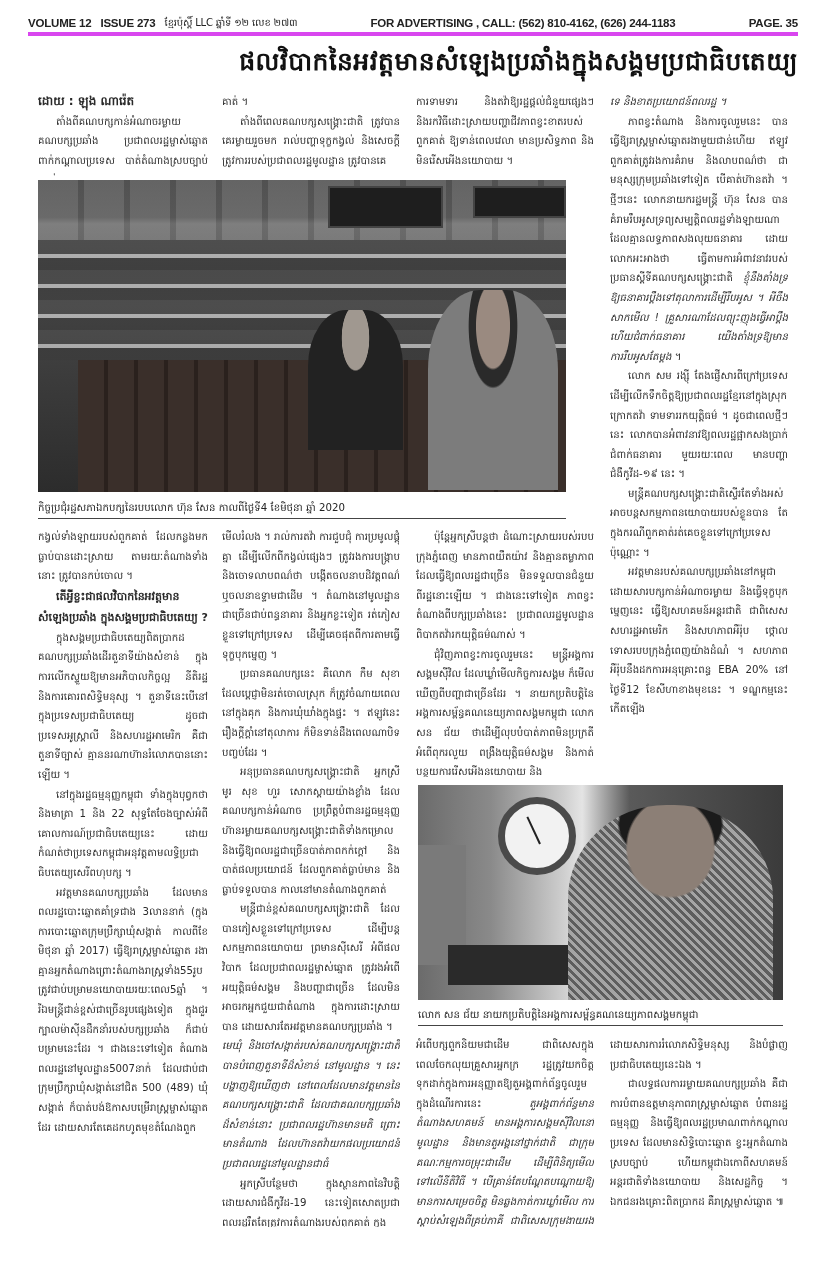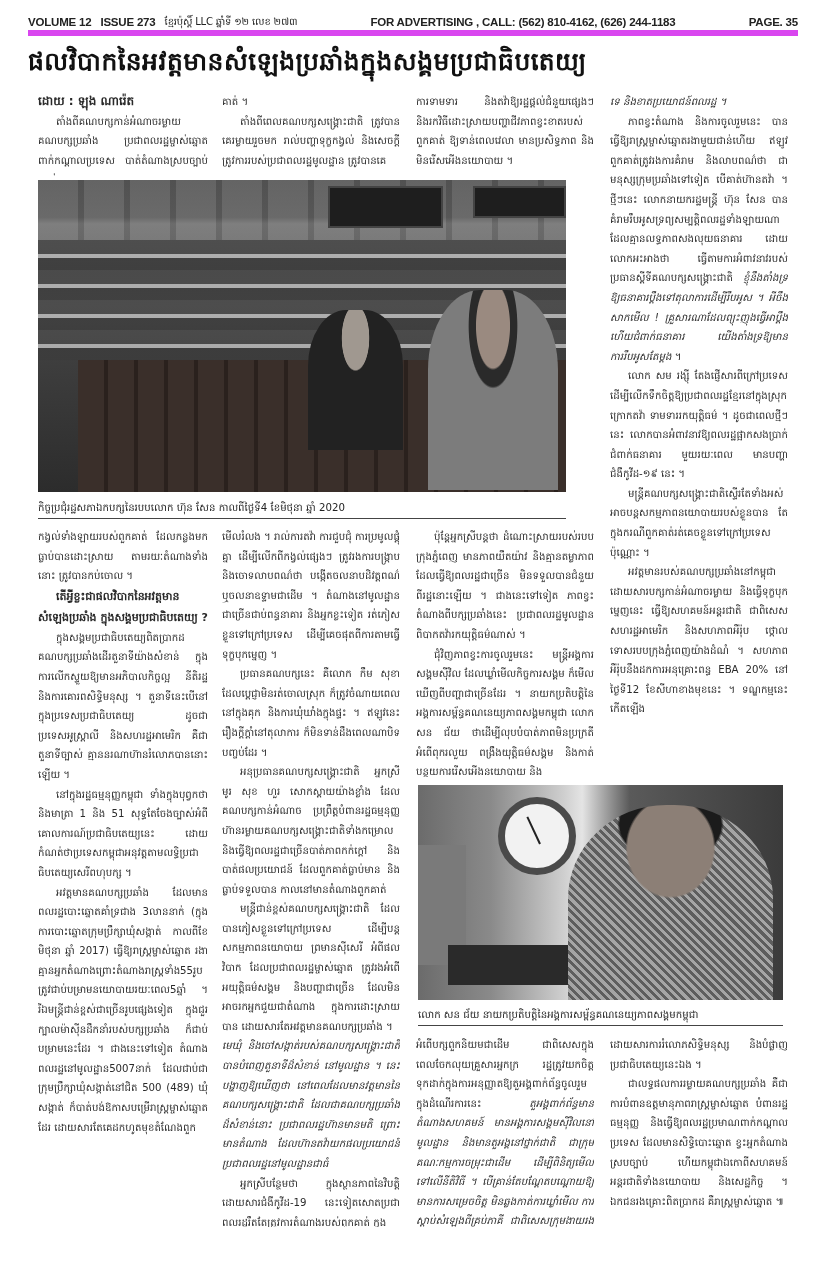--- a/index.html
+++ b/index.html
@@ -4,28 +4,28 @@
 <style>
   * { box-sizing: border-box; margin: 0; padding: 0; }
   html, body { width: 823px; height: 1268px; background: #ffffff; overflow: hidden; }
   body { position: relative; font-family: "DejaVu Sans", sans-serif; color: #1a1a1a; }
 
   .masthead {
     position: absolute; left: 28px; top: 14px; width: 770px; height: 22px;
     display: flex; align-items: center; justify-content: space-between;
     font-family: "Liberation Sans", sans-serif; font-size: 11.5px; font-weight: bold;
     letter-spacing: -0.2px; color: #222;
-    border-bottom: 6px solid #d946ef;
+    border-bottom: 4px solid #d946ef;
   }
   .masthead .left { display: flex; gap: 9px; align-items: center; }
   .masthead .khmer { font-family: "DejaVu Sans", sans-serif; font-weight: normal; font-size: 10px; }
 
   .headline {
     position: absolute; left: 28px; top: 41px; width: 770px; height: 42px;
-    text-align: left; font-size: 25px; font-weight: bold; line-height: 42px;
+    text-align: right; font-size: 25px; font-weight: bold; line-height: 42px;
     letter-spacing: 0.5px; color: #111; white-space: nowrap; overflow: hidden;
   }
 
   .col {
     position: absolute; font-size: 10.2px; line-height: 19.6px; color: #2a2a2a;
     text-align: justify; overflow: hidden;
   }
   .col p { text-indent: 18px; }
   .col p.noindent { text-indent: 0; }
   .col .it { font-style: italic; }
@@ -120,21 +120,21 @@
   <p><span>ភាពខ្វះតំណាង និងការចូលរួមនេះ បានធ្វើឱ្យរាស្ត្រម្ចាស់ឆ្នោតរងាមួយជាន់ហើយ ឥឡូវពួកគាត់ត្រូវរងការគំរាម និងលាបពណ៌ថា ជាមនុស្សក្រុមប្រឆាំងទៅទៀត បើគាត់ហ៊ានតវ៉ា ។ ថ្មីៗនេះ លោកនាយករដ្ឋមន្ត្រី ហ៊ុន សែន បានគំរាមរឹបអូសទ្រព្យសម្បត្តិពលរដ្ឋទាំងឡាយណា ដែលគ្មានលទ្ធភាពសងលុយធនាគារ ដោយលោកអះអាងថា ធ្វើតាមការអំពាវនាវរបស់ប្រធានស្ដីទីគណបក្សសង្គ្រោះជាតិ</span> <span class="it">ខ្ញុំនឹងតាំងទ្រ ឱ្យធនាគារប្ដឹងទៅតុលាការដើម្បីរឹបអូស ។ អីចឹង សាកមើល ! គ្រួសារណាដែលព្យុះញុងធ្វើអាប្ដឹង ហើយជំពាក់ធនាគារ យើងតាំងទ្រឱ្យមានការរឹបអូសតែម្ដង</span> ។</p>
   <p>លោក សម រង្ស៊ី តែងផ្ញើសារពីក្រៅប្រទេស ដើម្បីលើកទឹកចិត្តឱ្យប្រជាពលរដ្ឋខ្មែរនៅក្នុងស្រុក ក្រោកតវ៉ា ទាមទាររកយុត្តិធម៌ ។ ដូចជាពេលថ្មីៗនេះ លោកបានអំពាវនាវឱ្យពលរដ្ឋផ្អាកសងប្រាក់ជំពាក់ធនាគារ មួយរយៈពេល មានបញ្ហាជំងឺកូវីដ-១៩ នេះ ។</p>
   <p>មន្ត្រីគណបក្សសង្គ្រោះជាតិស្ទើរតែទាំងអស់ អាចបន្តសកម្មភាពនយោបាយរបស់ខ្លួនបាន តែក្នុងករណីពួកគាត់រត់គេចខ្លួនទៅក្រៅប្រទេសប៉ុណ្ណោះ ។</p>
   <p>អវត្តមានរបស់គណបក្សប្រឆាំងនៅកម្ពុជា ដោយសារបក្សកាន់អំណាចរម្លាយ និងធ្វើទុក្ខបុកម្នេញនេះ ធ្វើឱ្យសហគមន៍អន្តរជាតិ ជាពិសេសសហរដ្ឋអាមេរិក និងសហភាពអឺរ៉ុប ថ្កោលទោសរបបក្រុងភ្នំពេញយ៉ាងដំណំ ។ សហភាពអឺរ៉ុបនឹងដកការអនុគ្រោះពន្ធ EBA 20% នៅថ្ងៃទី12 ខែសីហាខាងមុខនេះ ។ ទណ្ឌកម្មនេះកើតឡើង</p>
 </div>
 
 <div class="col" style="left:38px; top:527px; width:170px; height:700px;">
   <p class="noindent">កង្វល់ទាំងឡាយរបស់ពួកគាត់ ដែលកន្លងមកធ្លាប់បានដោះស្រាយ តាមរយៈតំណាងទាំងនោះ ត្រូវបានកប់ចោល ។</p>
   <p class="subhead">តើអ្វីខ្លះជាផលវិបាកនៃអវត្តមានសំឡេងប្រឆាំង ក្នុងសង្គមប្រជាធិបតេយ្យ ?</p>
   <p>ក្នុងសង្គមប្រជាធិបតេយ្យពិតប្រាកដ គណបក្សប្រឆាំងដើរតួនាទីយ៉ាងសំខាន់ ក្នុងការលើកស្ទួយឱ្យមានអភិបាលកិច្ចល្អ នីតិរដ្ឋ និងការគោរពសិទ្ធិមនុស្ស ។ តួនាទីនេះបើនៅក្នុងប្រទេសប្រជាធិបតេយ្យ ដូចជា ប្រទេសអូស្ត្រាលី និងសហរដ្ឋអាមេរិក គឺជាតួនាទីច្បាស់ គ្មាននរណាហ៊ានរំលោភបាននោះឡើយ ។</p>
-  <p>នៅក្នុងរដ្ឋធម្មនុញ្ញកម្ពុជា ទាំងក្នុងបុព្វកថា និងមាត្រា 1 និង 51 សុទ្ធតែចែងច្បាស់អំពីគោលការណ៍ប្រជាធិបតេយ្យនេះ ដោយកំណត់ថាប្រទេសកម្ពុជាអនុវត្តតាមលទ្ធិប្រជាធិបតេយ្យសេរីពហុបក្ស ។</p>
+  <p>នៅក្នុងរដ្ឋធម្មនុញ្ញកម្ពុជា ទាំងក្នុងបុព្វកថា និងមាត្រា 1 និង 22 សុទ្ធតែចែងច្បាស់អំពីគោលការណ៍ប្រជាធិបតេយ្យនេះ ដោយកំណត់ថាប្រទេសកម្ពុជាអនុវត្តតាមលទ្ធិប្រជាធិបតេយ្យសេរីពហុបក្ស ។</p>
   <p>អវត្តមានគណបក្សប្រឆាំង ដែលមានពលរដ្ឋបោះឆ្នោតគាំទ្រជាង 3លាននាក់ (ក្នុងការបោះឆ្នោតក្រុមប្រឹក្សាឃុំសង្កាត់ កាលពីខែមិថុនា ឆ្នាំ 2017) ធ្វើឱ្យរាស្ត្រម្ចាស់ឆ្នោត រងាគ្មានអ្នកតំណាងព្រោះតំណាងរាស្ត្រទាំង55រូប ត្រូវជាប់បម្រាមនយោបាយរយៈពេល5ឆ្នាំ ។ រីឯមន្ត្រីជាន់ខ្ពស់ជាច្រើនរូបផ្សេងទៀត ក្នុងជួរក្បាលម៉ាស៊ីនដឹកនាំរបស់បក្សប្រឆាំង ក៏ជាប់បម្រាមនេះដែរ ។ ជាងនេះទៅទៀត តំណាងពលរដ្ឋនៅមូលដ្ឋាន5007នាក់ ដែលជាប់ជាក្រុមប្រឹក្សាឃុំសង្កាត់នៅជិត 500 (489) ឃុំសង្កាត់ ក៏បាត់បង់ឱកាសបម្រើរាស្ត្រម្ចាស់ឆ្នោតដែរ ដោយសារតែគេដកហូតមុខតំណែងពួក</p>
 </div>
 
 <div class="col" style="left:222px; top:527px; width:178px; height:700px;">
   <p class="noindent">មើលរំលង ។ រាល់ការតវ៉ា ការជួបជុំ ការប្រមូលផ្ដុំគ្នា ដើម្បីលើកពីកង្វល់ផ្សេងៗ ត្រូវរងការបង្ក្រាប និងចោទលាបពណ៌ថា បង្កើតចលនាបដិវត្តពណ៌ ឬចលនាឧទ្ទាមជាដើម ។ តំណាងនៅមូលដ្ឋាន ជាច្រើនជាប់ពន្ធនាគារ និងអ្នកខ្លះទៀត រត់ភៀសខ្លួនទៅក្រៅប្រទេស ដើម្បីគេចផុតពីការតាមធ្វើទុក្ខបុកម្នេញ ។</p>
   <p>ប្រធានគណបក្សនេះ គឺលោក កឹម សុខា ដែលប្ដេជ្ញាមិនរត់ចោលស្រុក ក៏ត្រូវចំណាយពេលនៅក្នុងគុក និងការឃុំឃាំងក្នុងផ្ទះ ។ ឥឡូវនេះ រឿងក្ដីក្ដាំនៅតុលាការ ក៏មិនទាន់ដឹងពេលណាបិទបញ្ចប់ដែរ ។</p>
   <p>អនុប្រធានគណបក្សសង្គ្រោះជាតិ អ្នកស្រី មូរ សុខ ហួរ សោកស្ដាយយ៉ាងខ្លាំង ដែលគណបក្សកាន់អំណាច ប្រព្រឹត្តបំពានរដ្ឋធម្មនុញ្ញ ហ៊ានរម្លាយគណបក្សសង្គ្រោះជាតិទាំងកម្រោល និងធ្វើឱ្យពលរដ្ឋជាច្រើនបាត់ភាពកក់ក្ដៅ និងបាត់ផលប្រយោជន៍ ដែលពួកគាត់ធ្លាប់មាន និងធ្លាប់ទទួលបាន កាលនៅមានតំណាងពួកគាត់</p>
   <p>មន្ត្រីជាន់ខ្ពស់គណបក្សសង្គ្រោះជាតិ ដែលបានភៀសខ្លួនទៅក្រៅប្រទេស ដើម្បីបន្តសកម្មភាពនយោបាយ ព្រមានស៊ីសេរី អំពីផលវិបាក ដែលប្រជាពលរដ្ឋម្ចាស់ឆ្នោត ត្រូវរងអំពើអយុត្តិធម៌សង្គម និងបញ្ហាជាច្រើន ដែលមិនអាចរកអ្នកជួយជាតំណាង ក្នុងការដោះស្រាយបាន ដោយសារតែអវត្តមានគណបក្សប្រឆាំង ។</p>
   <p class="noindent it">មេឃុំ និងចៅសង្កាត់របស់គណបក្សសង្គ្រោះជាតិ បានបំពេញតួនាទីដ៏សំខាន់ នៅមូលដ្ឋាន ។ នេះបង្ហាញឱ្យឃើញថា នៅពេលដែលមានវត្តមាននៃគណបក្សសង្គ្រោះជាតិ ដែលជាគណបក្សប្រឆាំងដ៏សំខាន់នោះ ប្រជាពលរដ្ឋហ៊ានមានមតិ ព្រោះមានតំណាង ដែលហ៊ានតវ៉ាយកផលប្រយោជន៍ប្រជាពលរដ្ឋនៅមូលដ្ឋានជាធំ</p>
   <p>អ្នកស្រីបន្ថែមថា ក្នុងស្ថានភាពនៃវិបត្តិដោយសារជំងឺកូវីដ-19 នេះទៀតសោតប្រជាពលរដ្ឋរឹតតែត្រូវការតំណាងរបស់ពួកគាត់ ក្នុង</p>

